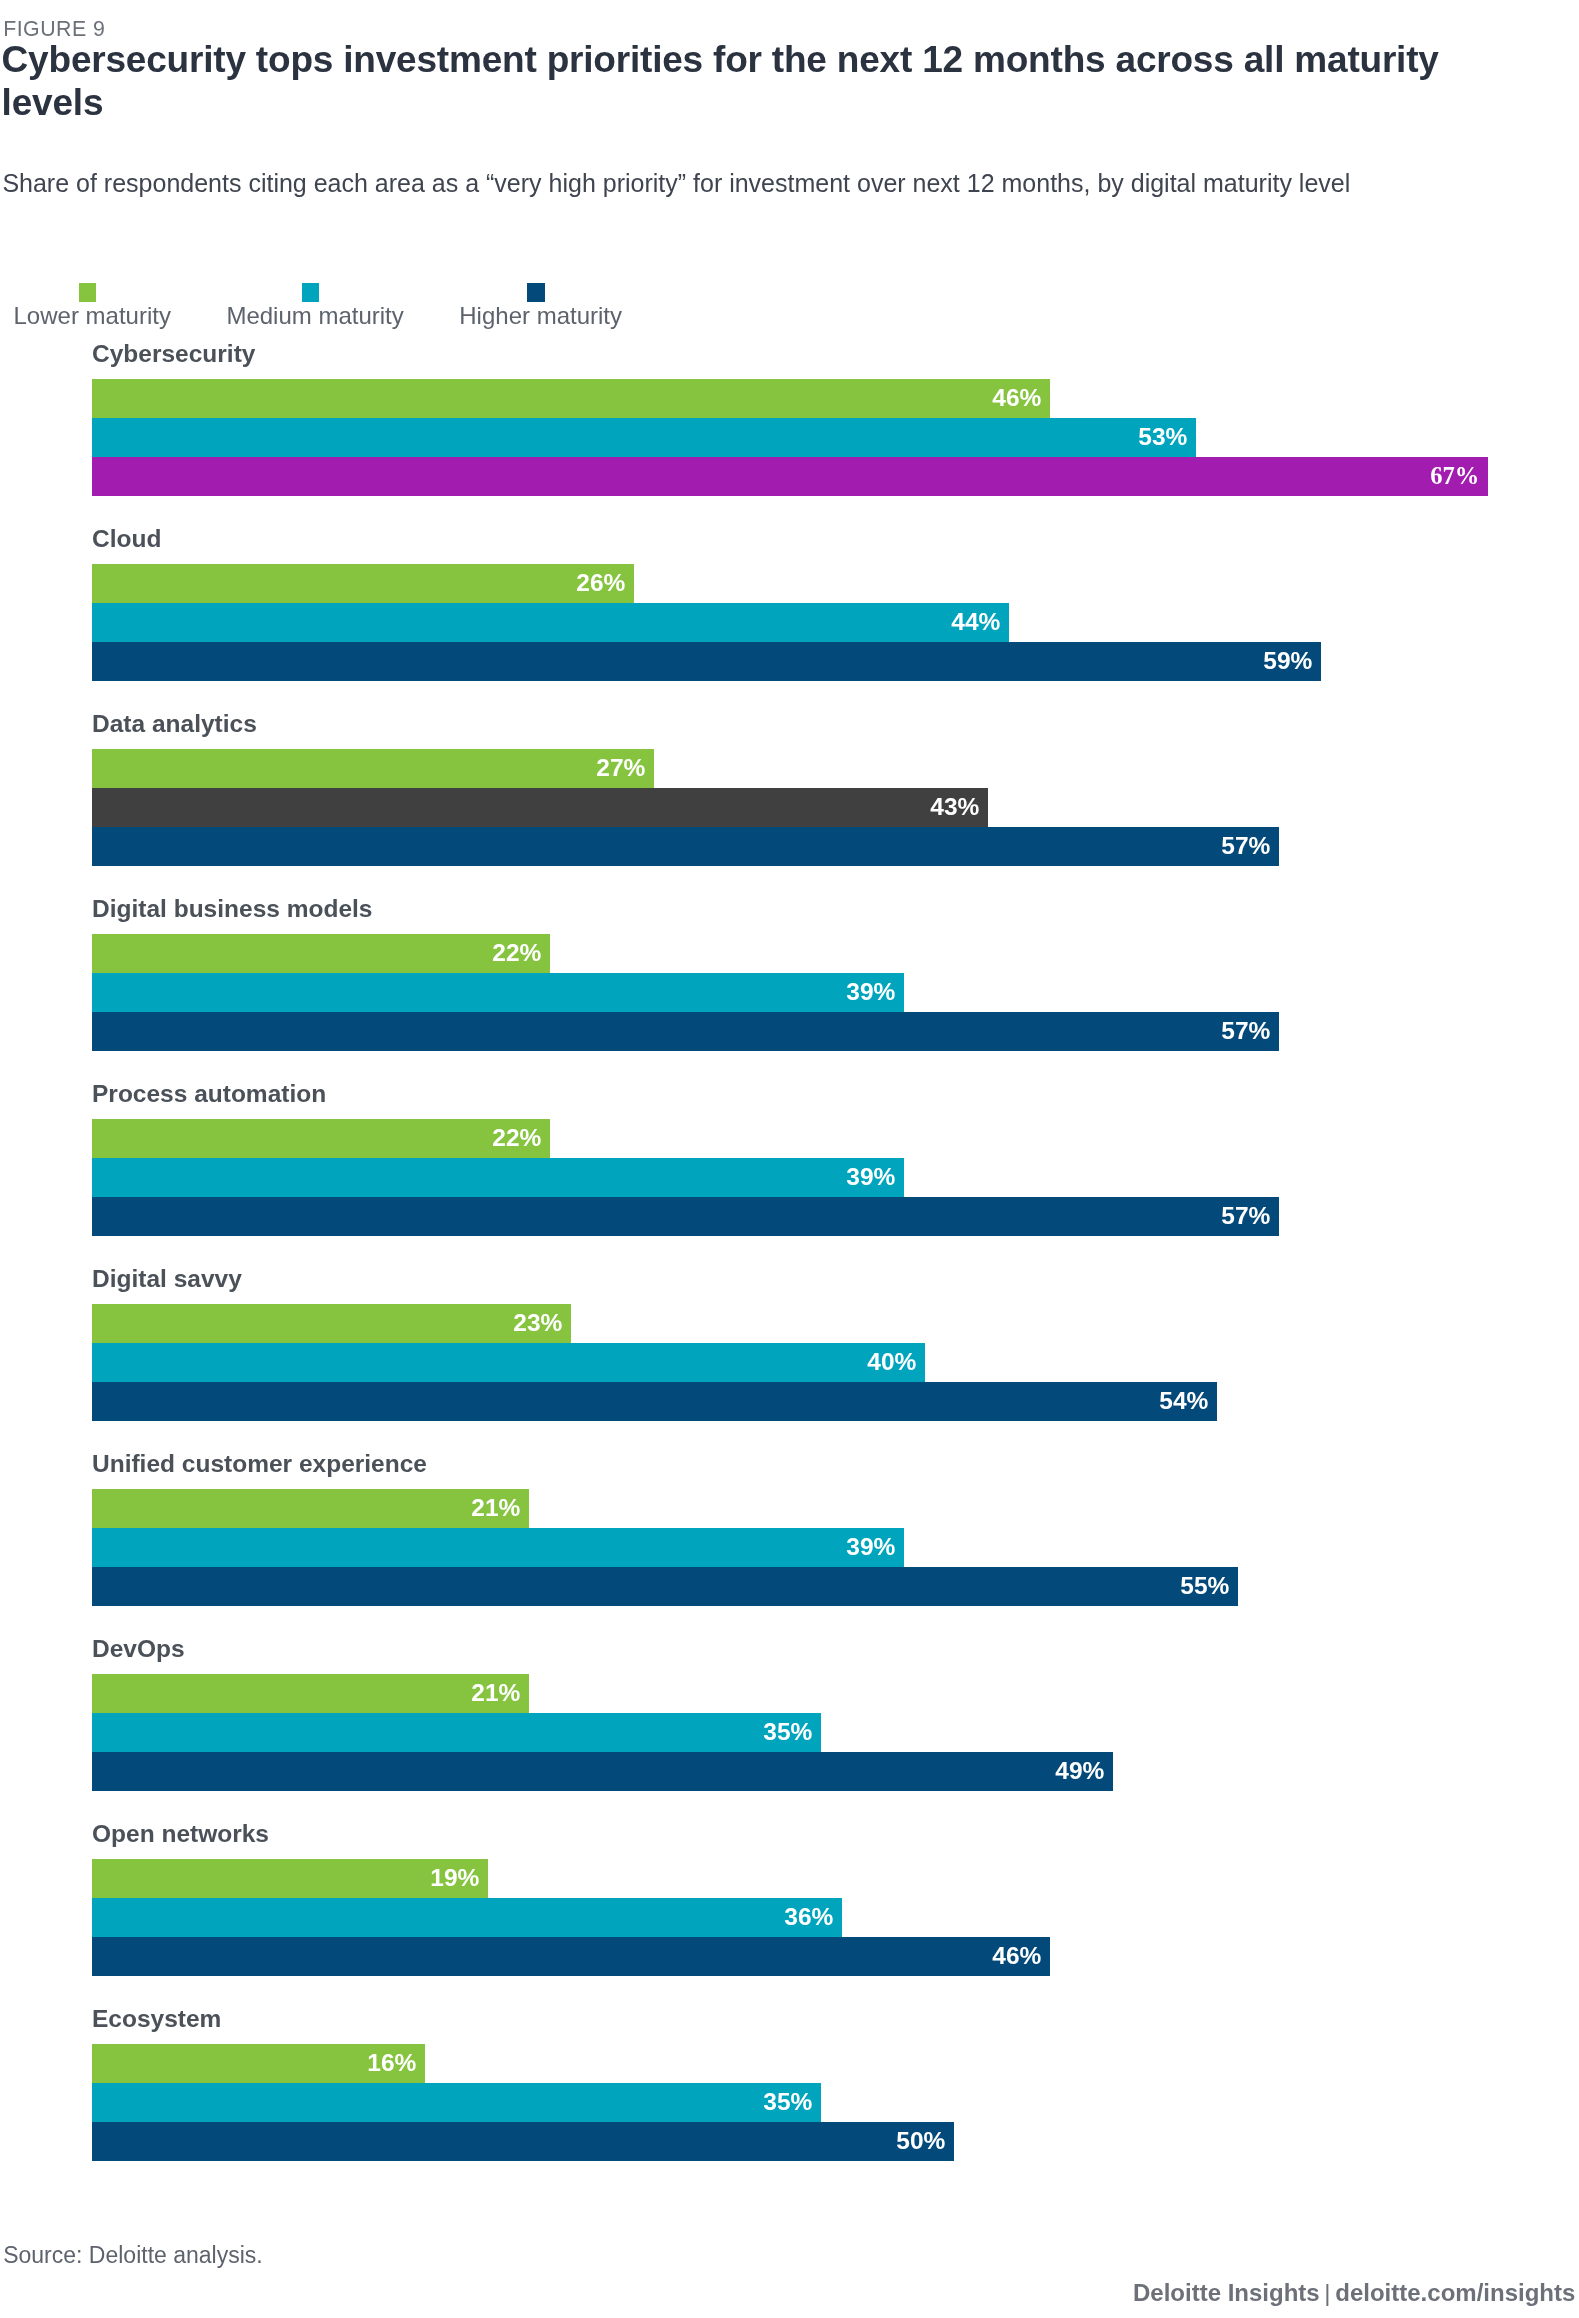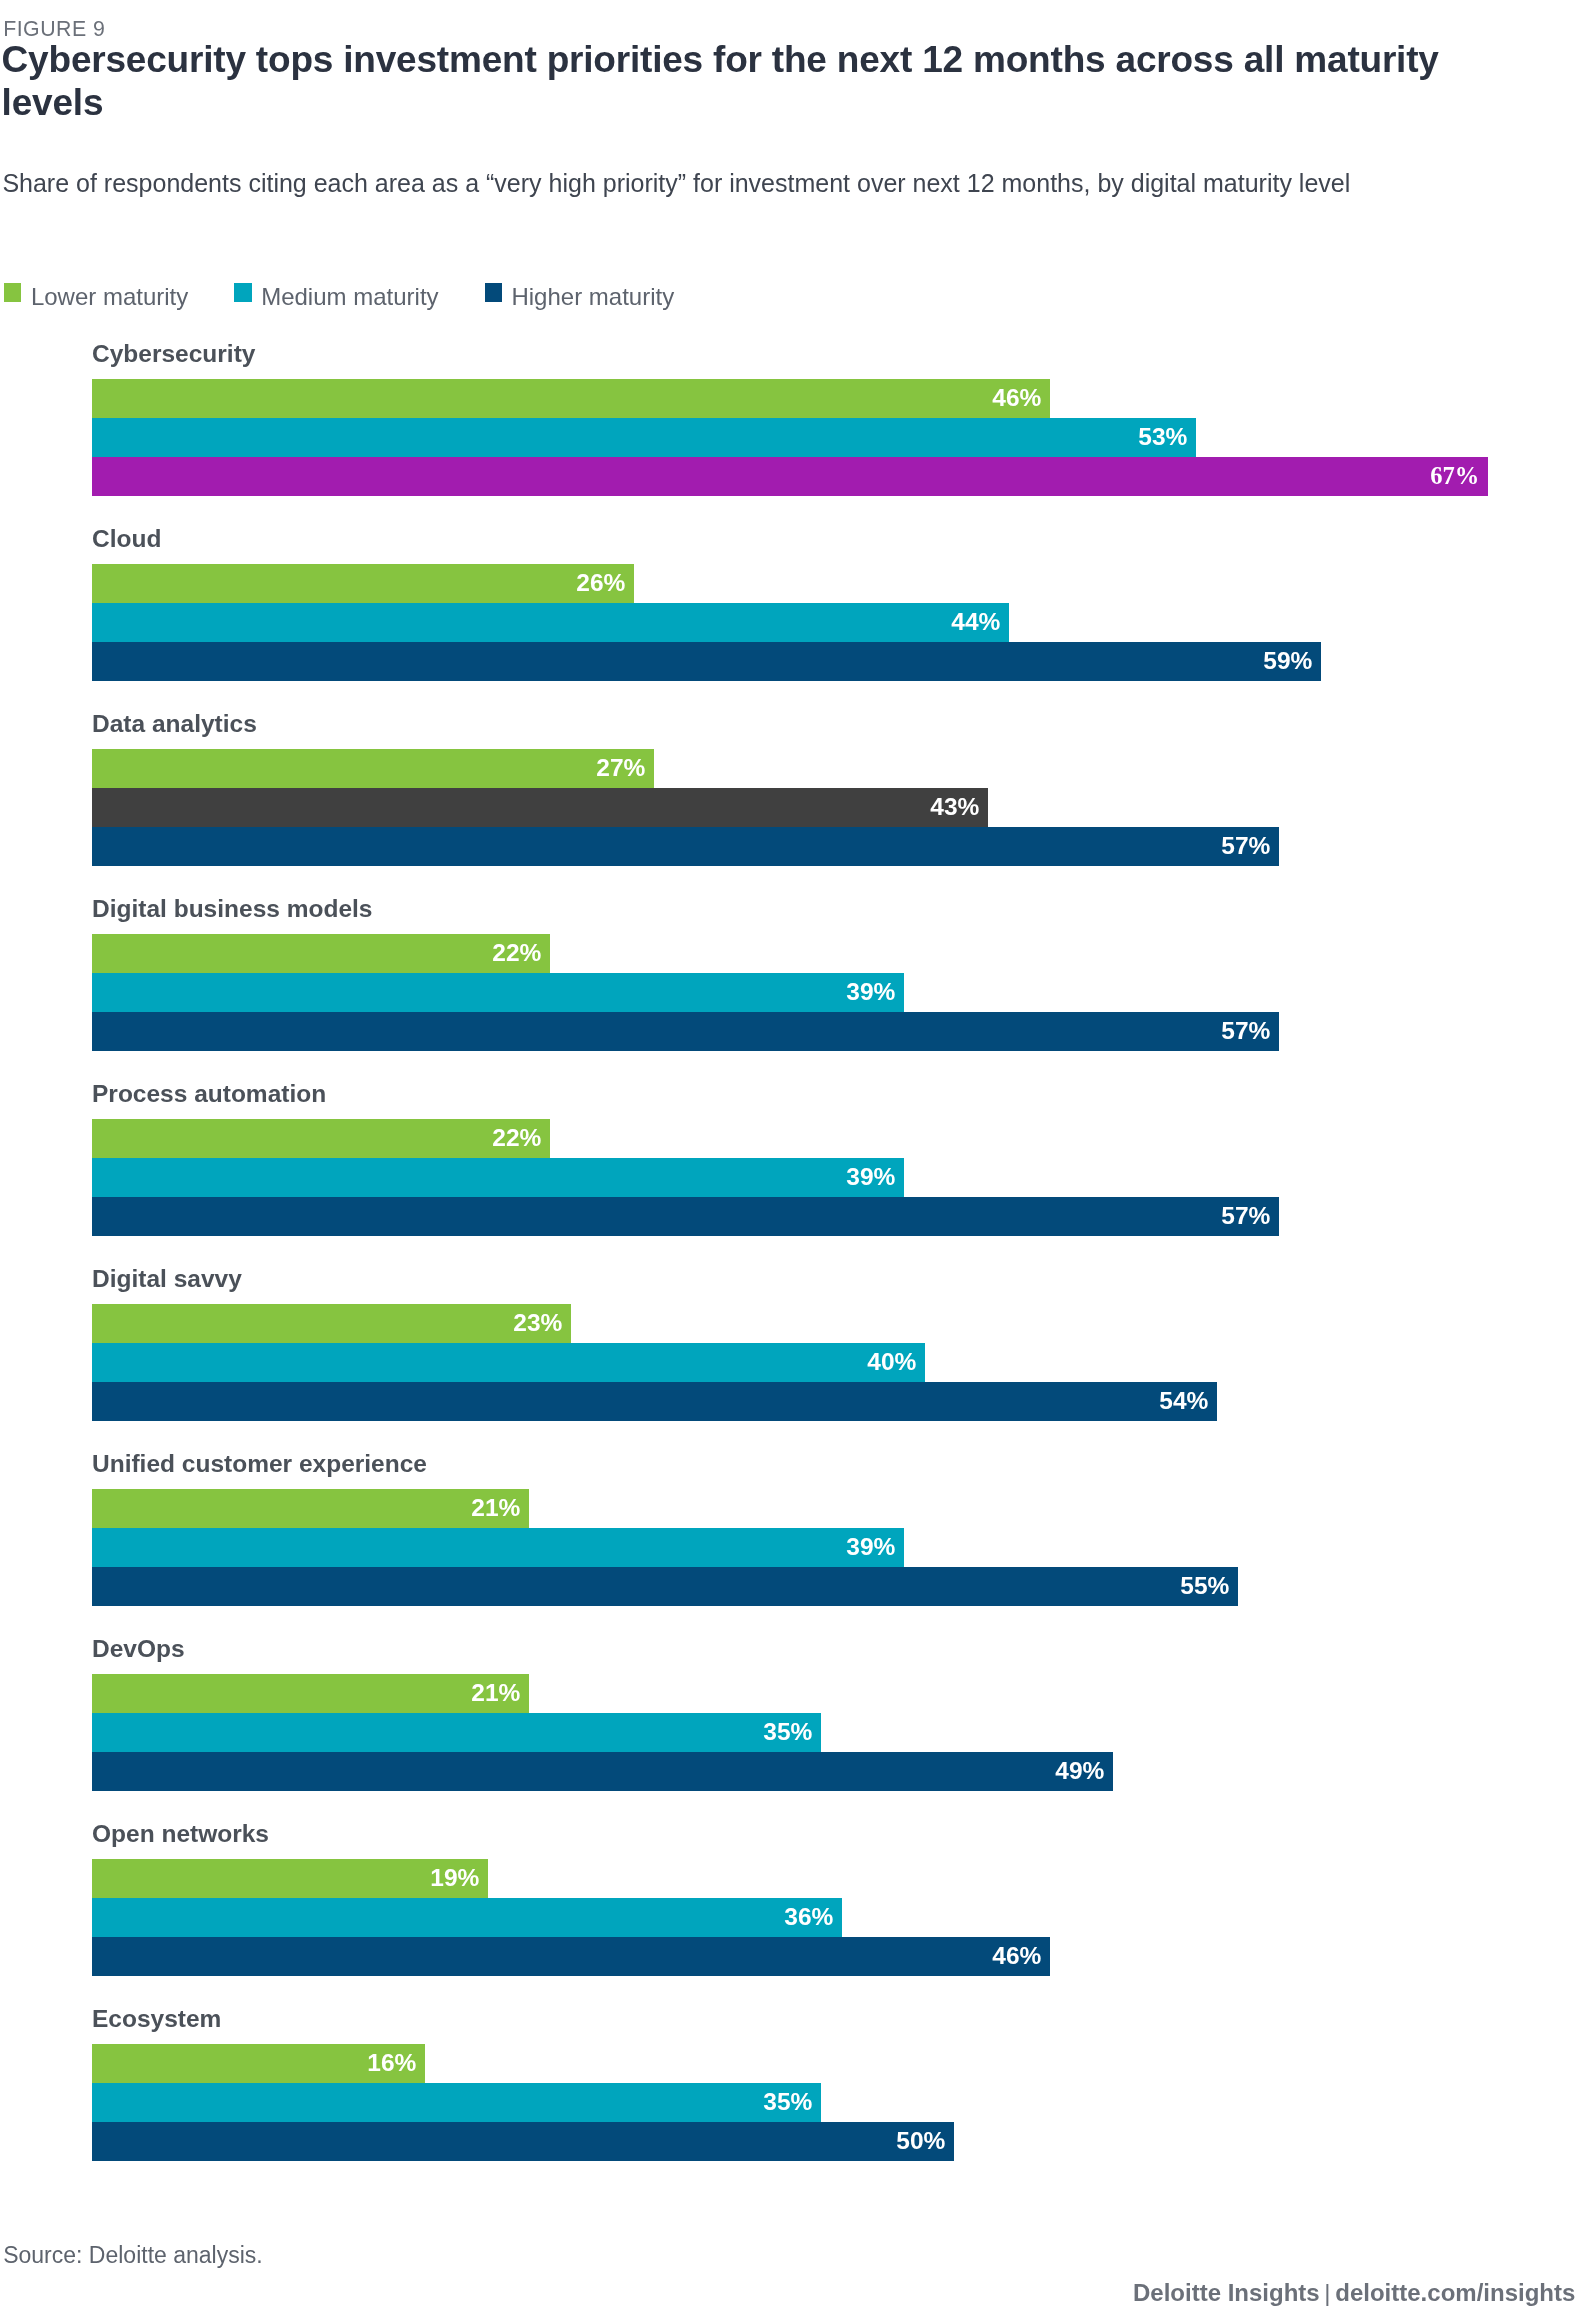--- a/index.html
+++ b/index.html
@@ -63,21 +63,23 @@
   .legend {
     position: absolute;
     left: 4px;
     top: 283px;
     height: 24px;
     display: flex;
     align-items: center;
   }
   .legend-item {
     display: flex;
+    align-items: center;
     height: 24px;
+    flex-direction: column;
   }
   .legend-swatch {
     width: 17.4px;
     height: 19px;
     display: inline-block;
     flex: 0 0 auto;
   }
   .legend-label {
     margin-left: 9.5px;
     font-size: 24px;

